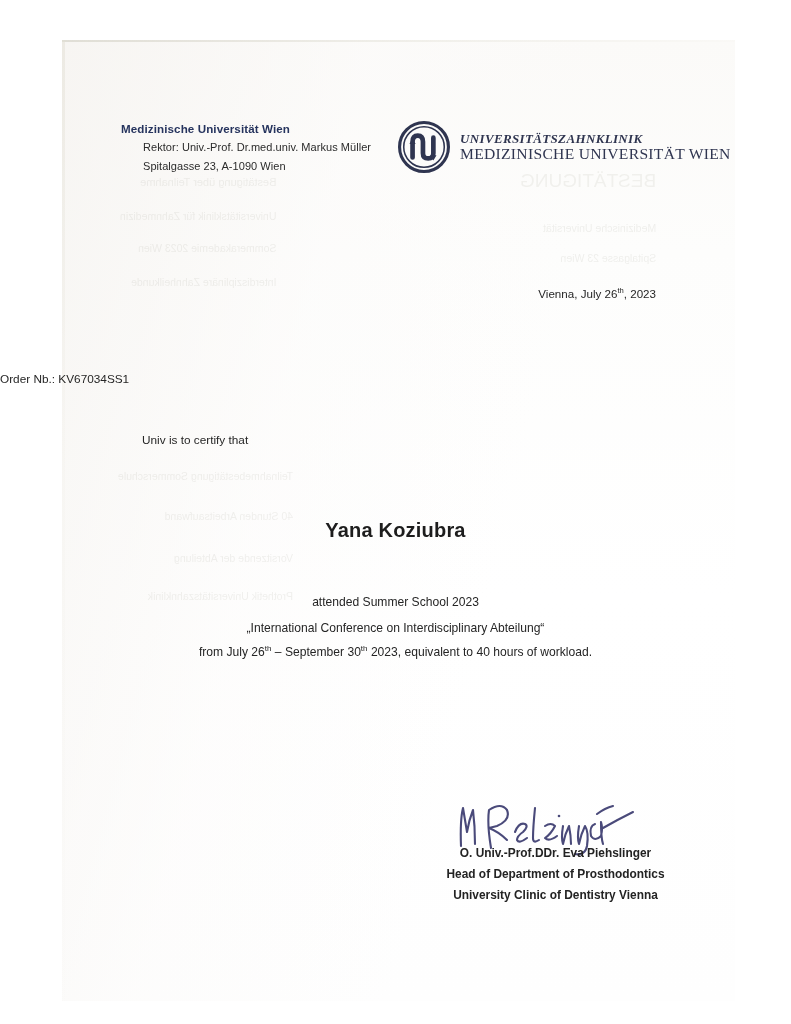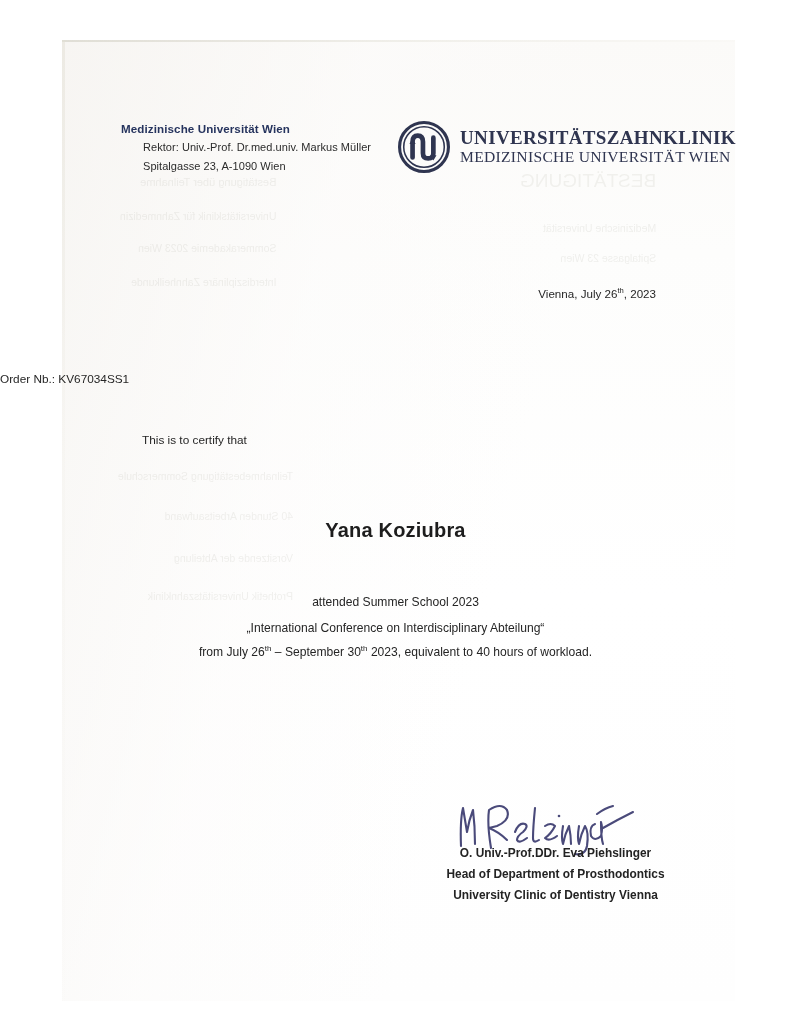--- a/index.html
+++ b/index.html
@@ -85,23 +85,24 @@
     align-items: center;
     gap: 10px;
   }
   #logo-mark { width: 52px; height: 52px; display: block; }
   #logo-words {
     font-family: "Liberation Serif", serif;
     color: #2f3550;
     line-height: 1.08;
   }
   #logo-words .l1 {
-    font-size: 19px;
+    font-size: 13px;
     font-weight: bold;
     letter-spacing: 0.35px;
+    font-style: italic;
   }
   #logo-words .l2 {
     font-size: 15.6px;
     font-weight: normal;
     letter-spacing: 0.3px;
   }
 
   
   #place-date {
     position: absolute;
@@ -216,21 +217,21 @@
   <div id="logo-words">
     <div class="l1">UNIVERSITÄTSZAHNKLINIK</div>
     <div class="l2">MEDIZINISCHE UNIVERSITÄT WIEN</div>
   </div>
 </div>
 
 <div id="place-date"><span>Vienna, July 26</span><sup>th</sup><span>, 2023</span></div>
 
 <div id="order-number">Order Nb.: KV67034SS1</div>
 
-<div id="certify-line">This is to certify that</div>
+<div id="certify-line">Univ is to certify that</div>
 <div id="recipient-name">Yana Koziubra</div>
 
 <div class="body-line" id="body-line-1">attended Summer School 2023</div>
 <div class="body-line" id="body-line-2">„International Conference on Interdisciplinary Abteilung“</div>
 <div class="body-line" id="body-line-3"><span>from July 26</span><sup>th</sup><span> – September 30</span><sup>th</sup><span> 2023, equivalent to 40 hours of workload.</span></div>
 
 <svg id="signature-mark" viewBox="0 0 190 62">
   <g fill="none" stroke="#4a4a7a" stroke-width="2.1" stroke-linecap="round" stroke-linejoin="round">
     <path d="M6 48 Q5 22 8 10 Q10 22 12 34 Q14 22 18 12 Q20 28 20 46"></path>
     <path d="M36 50 Q32 26 34 12 Q46 4 52 12 Q56 22 42 28 Q34 30 34 30"></path>

